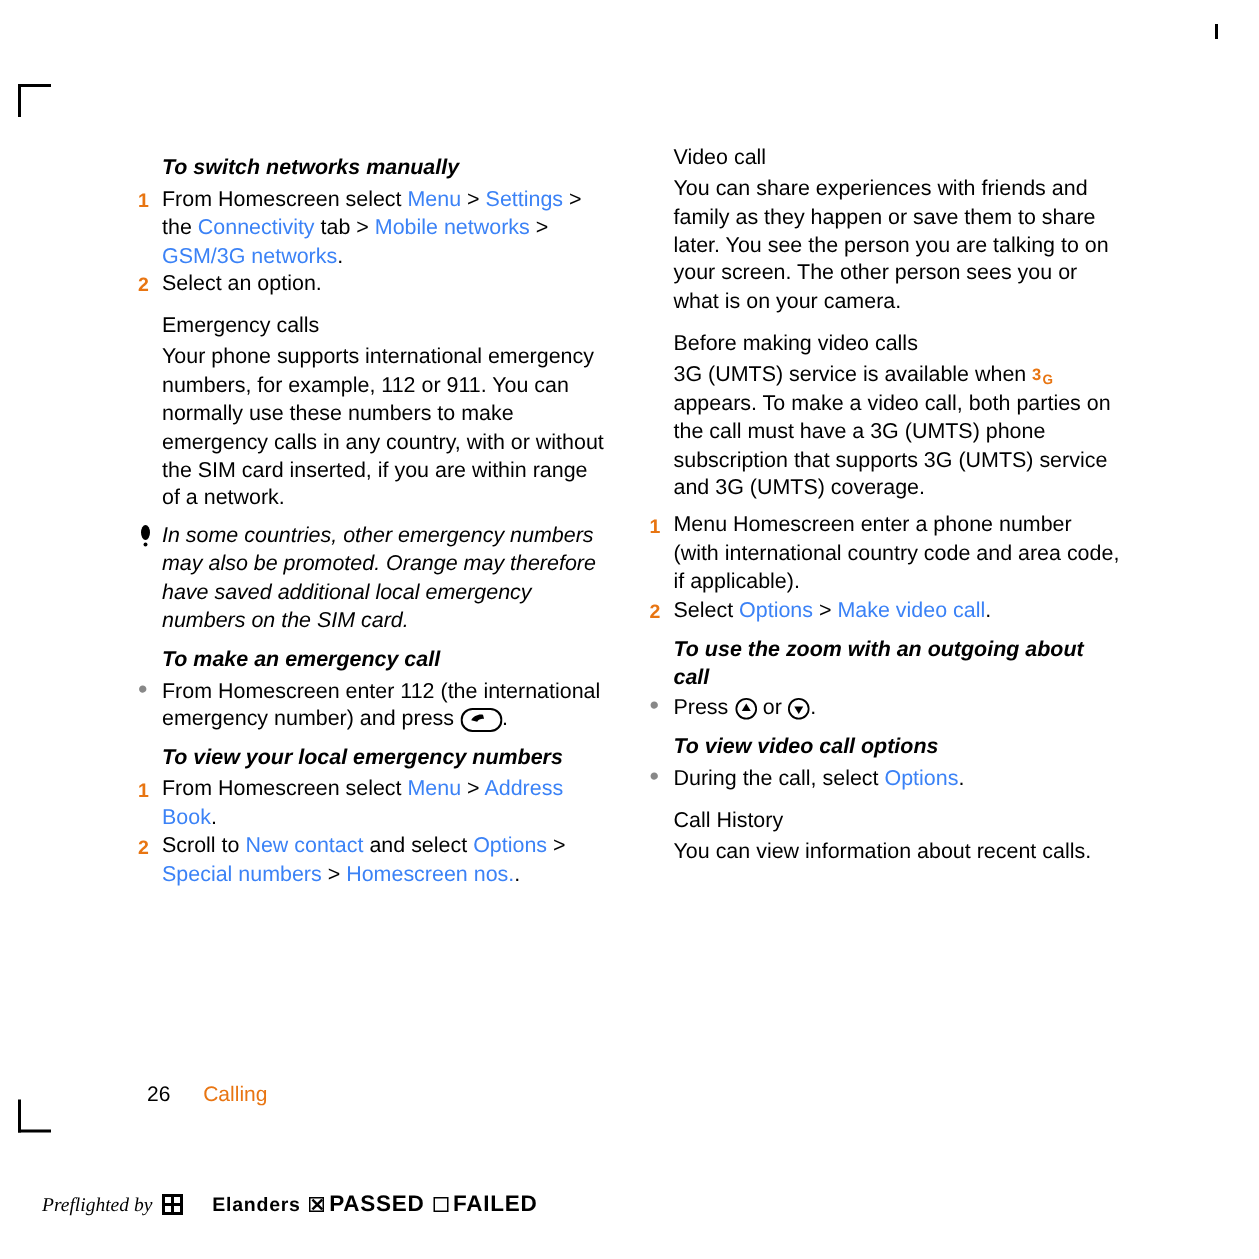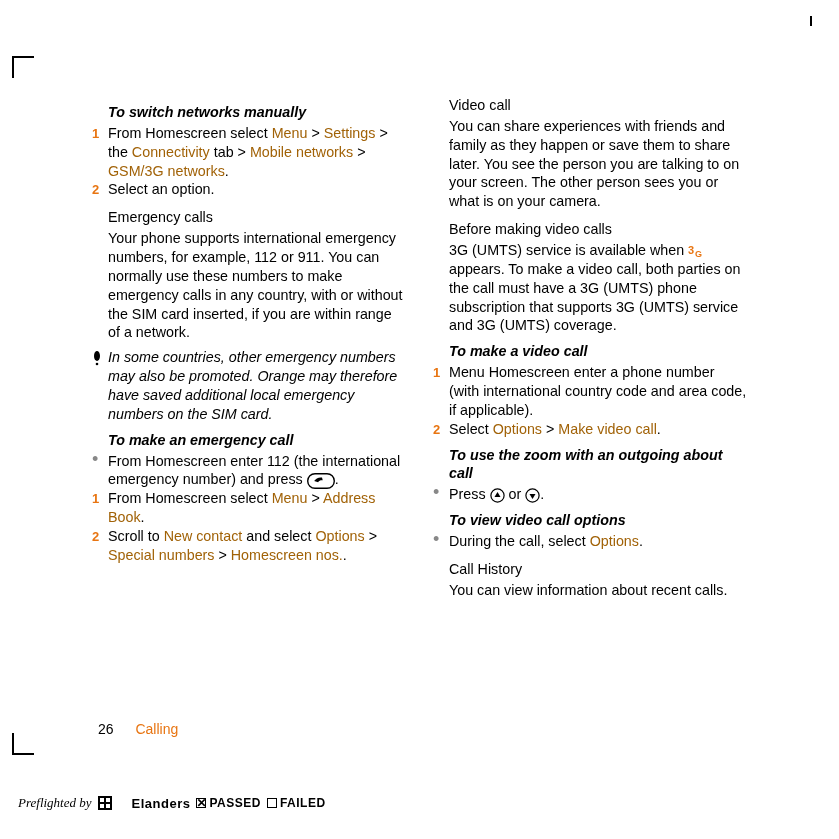--- a/index.html
+++ b/index.html
@@ -10,32 +10,32 @@
   .crop-tr-tick { position: absolute; top: 16px; right: 27px; width: 2px; height: 10px; background: #000; }
   .content { position: absolute; top: 96px; left: 92px; width: 656px; display: flex; gap: 26px; color: #000; line-height: 1.32; font-size: 14.3px; }
   .col { flex: 1; }
   .ital-head { font-style: italic; font-weight: bold; margin: 7px 0 2px 16px; }
   .bold-head { font-weight: normal; margin: 9px 0 2px 16px; }
   .para { margin: 0 0 6px 16px; }
   .step { display: flex; }
   .num { width: 16px; flex-shrink: 0; font-weight: bold; color: #e87512; font-size: 13px; padding-top: 1px; }
   .bullet { width: 16px; flex-shrink: 0; color: #888; font-size: 18px; line-height: 14px; }
   .step-body { flex: 1; }
-  .link { color: #a16207; }
+  .link { color: #3b82f6; }
   .note-row { display: flex; margin-top: 6px; justify-content: flex-end; }
   .note-icon { width: 16px; flex-shrink: 0; }
   .note-text { flex: 1; font-style: italic; }
   .icon-svg { vertical-align: middle; }
   .footer { position: absolute; left: 98px; bottom: 102px; font-size: 14px; }
   .page-num { color: #000; font-weight: normal; margin-right: 18px; }
   .section-name { color: #e87512; }
-  .preflight { position: absolute; left: 18px; bottom: 28px; font-family: "Times New Roman", serif; font-style: italic; font-size: 13px; display: flex; align-items: center; gap: 6px; text-align: right; }
+  .preflight { position: absolute; left: 28px; bottom: 28px; font-family: "Times New Roman", serif; font-style: italic; font-size: 13px; display: flex; align-items: center; gap: 6px; text-align: right; }
   .elanders { font-family: Arial, sans-serif; font-style: normal; font-weight: 900; font-size: 13px; letter-spacing: 0.5px; display: flex; align-items: center; gap: 20px; }
   .el-logo { width: 14px; height: 14px; }
-  .chk { display: inline-flex; align-items: center; font-family: Arial, sans-serif; font-style: normal; font-size: 12px; font-weight: 900; letter-spacing: 0.5px; gap: 3px; }
+  .chk { display: inline-flex; align-items: center; font-family: Arial, sans-serif; font-style: normal; font-size: 15px; font-weight: 900; letter-spacing: 0.5px; gap: 3px; }
   .box { display: inline-block; width: 10px; height: 10px; border: 1.5px solid #000; position: relative; }
   .box.checked::after { content: "✕"; position: absolute; top: -3px; left: -1px; font-size: 12px; font-weight: bold; }
 </style>
 </head>
 <body>
 
 <div class="page">
   <div class="crop-tl"></div>
   <div class="crop-bl"></div>
   <div class="crop-tr-tick"></div>
@@ -72,20 +72,21 @@
       <div class="step">
         <div class="bullet">•</div>
         <div class="step-body">
           <span>From Homescreen enter 112 (the international emergency number) and press </span><svg class="icon-svg" width="28" height="16" viewBox="0 0 28 16">
               <rect x="0.7" y="0.7" width="26.6" height="14.6" rx="7.3" fill="none" stroke="#000" stroke-width="1.4"></rect>
               <path d="M8 11 C8 8 10 5 13 4 L15 6 C13 7 12 8 12 10 Z" fill="#000" transform="rotate(30 13 8)"></path>
             </svg><span>.</span>
         </div>
       </div>
 
+      <div class="ital-head">To view your local emergency numbers</div>
       <div class="step">
         <div class="num">1</div>
         <div class="step-body">
           <span>From Homescreen select </span><span class="link">Menu</span><span> &gt; </span><span class="link">Address Book</span><span>.</span>
         </div>
       </div>
       <div class="step">
         <div class="num">2</div>
         <div class="step-body">
           <span>Scroll to </span><span class="link">New contact</span><span> and select </span><span class="link">Options</span><span> &gt; </span><span class="link">Special numbers</span><span> &gt; </span><span class="link">Homescreen nos.</span><span>.</span>
@@ -98,21 +99,20 @@
       <div class="para">You can share experiences with friends and family as they happen or save them to share later. You see the person you are talking to on your screen. The other person sees you or what is on your camera.</div>
 
       <div class="bold-head">Before making video calls</div>
       <div class="para">
         <span>3G (UMTS) service is available when </span><svg class="icon-svg" width="18" height="14" viewBox="0 0 18 14">
             <text x="0" y="10" font-size="11" font-weight="bold" fill="#e87512" font-family="Arial">3</text>
             <text x="7" y="13" font-size="9" font-weight="bold" fill="#e87512" font-family="Arial">G</text>
           </svg><span> appears. To make a video call, both parties on the call must have a 3G (UMTS) phone subscription that supports 3G (UMTS) service and 3G (UMTS) coverage.</span>
       </div>
 
-      <div class="ital-head">To make a video call</div>
       <div class="step">
         <div class="num">1</div>
         <div class="step-body">Menu Homescreen enter a phone number (with international country code and area code, if applicable).</div>
       </div>
       <div class="step">
         <div class="num">2</div>
         <div class="step-body">
           <span>Select </span><span class="link">Options</span><span> &gt; </span><span class="link">Make video call</span><span>.</span>
         </div>
       </div>

